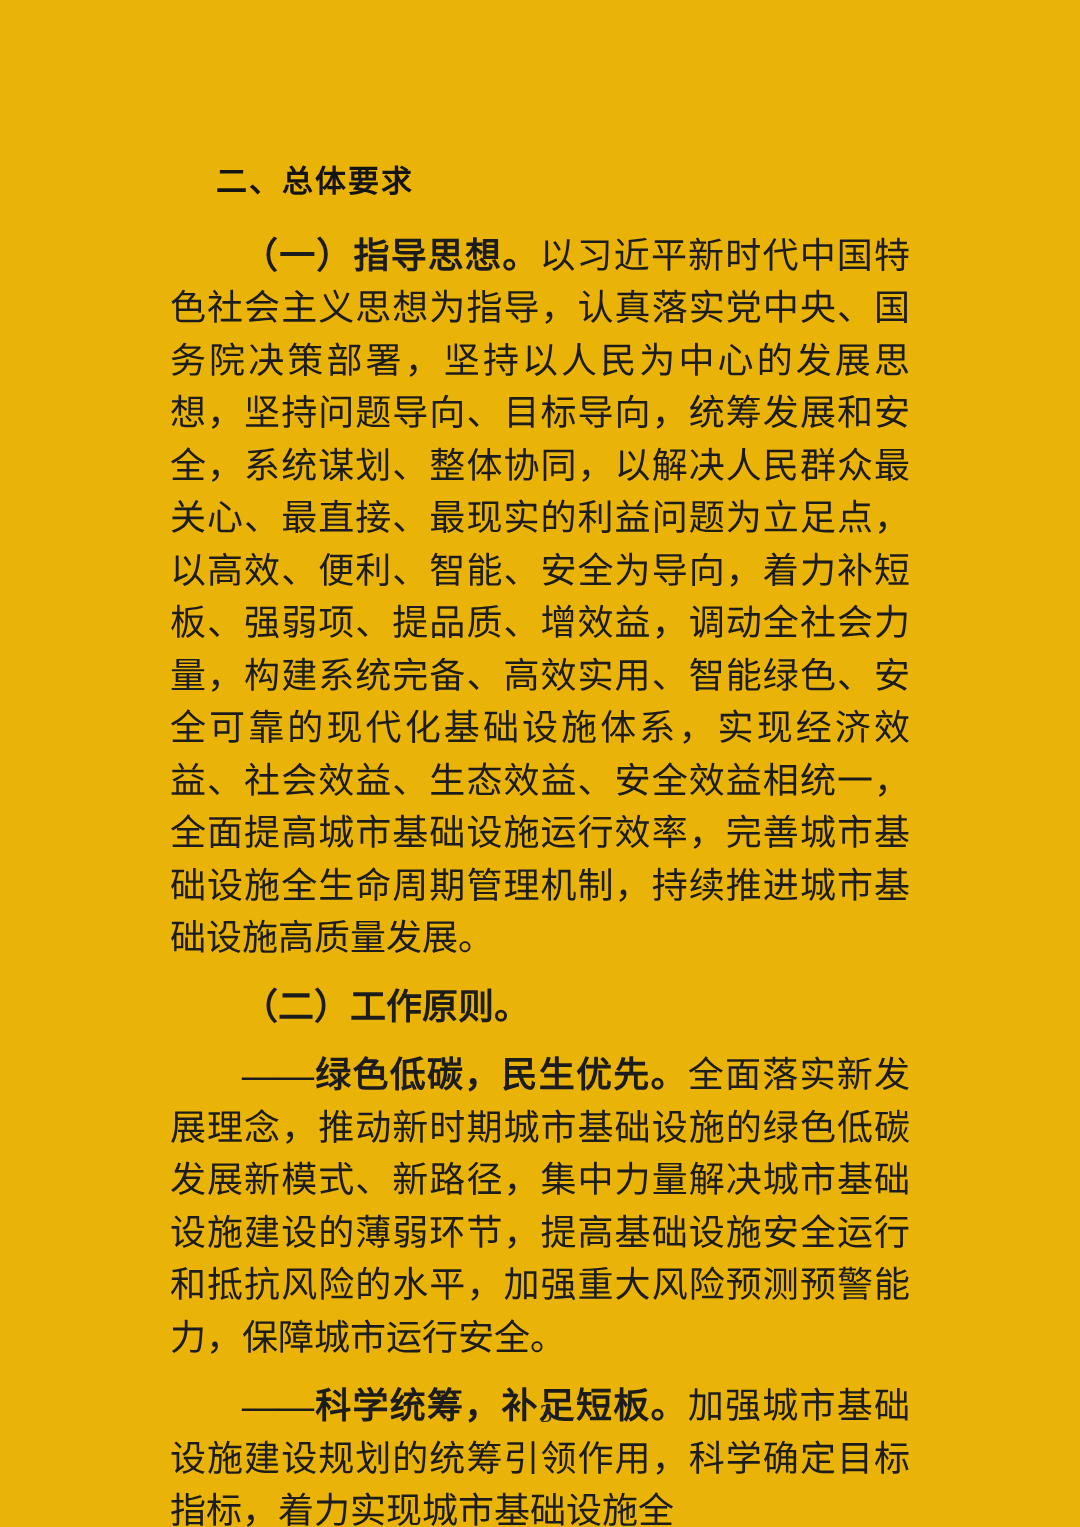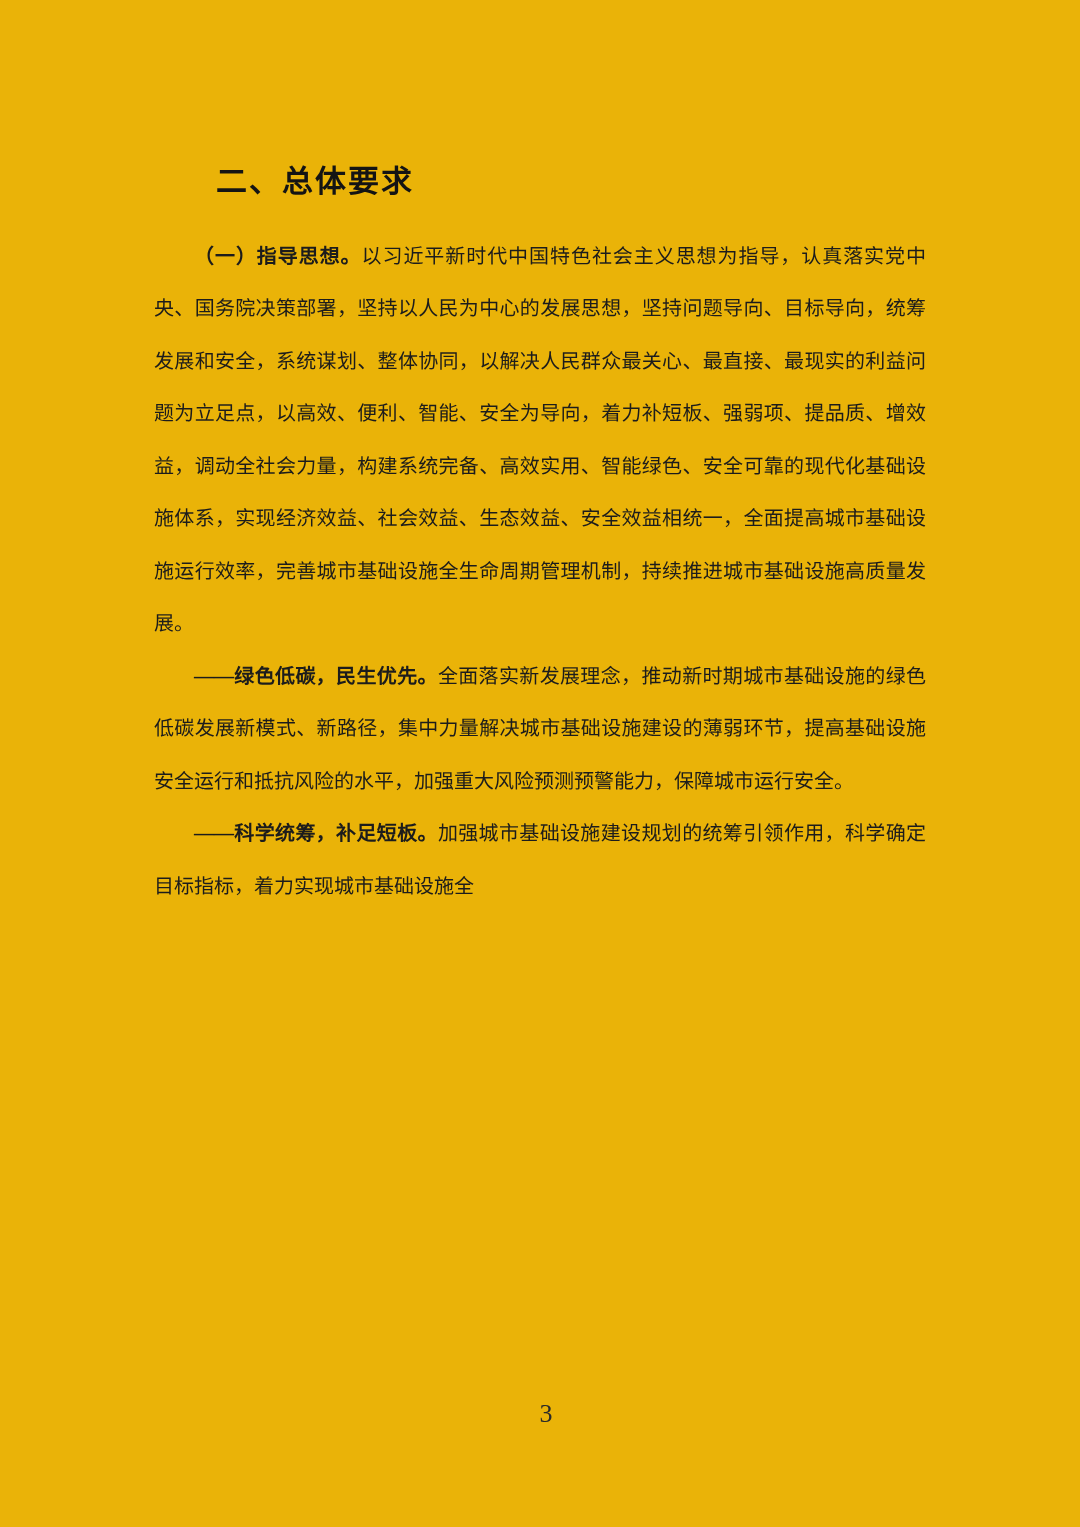--- a/index.html
+++ b/index.html
@@ -28,22 +28,22 @@
     margin: 0 0 21px 0;
     font-family: "Liberation Sans", "DejaVu Sans", sans-serif;
     font-weight: 700;
     font-size: 31px;
     line-height: 52.5px;
     text-indent: 2em;
     letter-spacing: 2px;
     color: #141414;
   }
   .para {
-    margin: 0;
-    font-size: 20px;
+    margin: 16px;
+    font-size: 36px;
     line-height: 52.5px;
     text-indent: 2em;
     text-align: justify;
     letter-spacing: 0;
   }
   .lead {
     font-weight: 700;
   }
   .page-number {
     position: absolute;
@@ -59,20 +59,21 @@
 </head>
 <body>
 
 <div class="page">
   <div class="content">
 
     <h1 class="heading">二、总体要求</h1>
 
     <p class="para"><span class="lead">（一）指导思想。</span><span class="body-text">以习近平新时代中国特色社会主义思想为指导，认真落实党中央、国务院决策部署，坚持以人民为中心的发展思想，坚持问题导向、目标导向，统筹发展和安全，系统谋划、整体协同，以解决人民群众最关心、最直接、最现实的利益问题为立足点，以高效、便利、智能、安全为导向，着力补短板、强弱项、提品质、增效益，调动全社会力量，构建系统完备、高效实用、智能绿色、安全可靠的现代化基础设施体系，实现经济效益、社会效益、生态效益、安全效益相统一，全面提高城市基础设施运行效率，完善城市基础设施全生命周期管理机制，持续推进城市基础设施高质量发展。</span></p>
 
+    <p class="para"><span class="lead">（二）工作原则。</span><span class="body-text"></span></p>
 
     <p class="para"><span class="lead">——绿色低碳，民生优先。</span><span class="body-text">全面落实新发展理念，推动新时期城市基础设施的绿色低碳发展新模式、新路径，集中力量解决城市基础设施建设的薄弱环节，提高基础设施安全运行和抵抗风险的水平，加强重大风险预测预警能力，保障城市运行安全。</span></p>
 
 
     <p class="para"><span class="lead">——科学统筹，补足短板。</span><span class="body-text">加强城市基础设施建设规划的统筹引领作用，科学确定目标指标，着力实现城市基础设施全</span></p>
 
   </div>
 
   <div class="page-number">3</div>
 </div>

